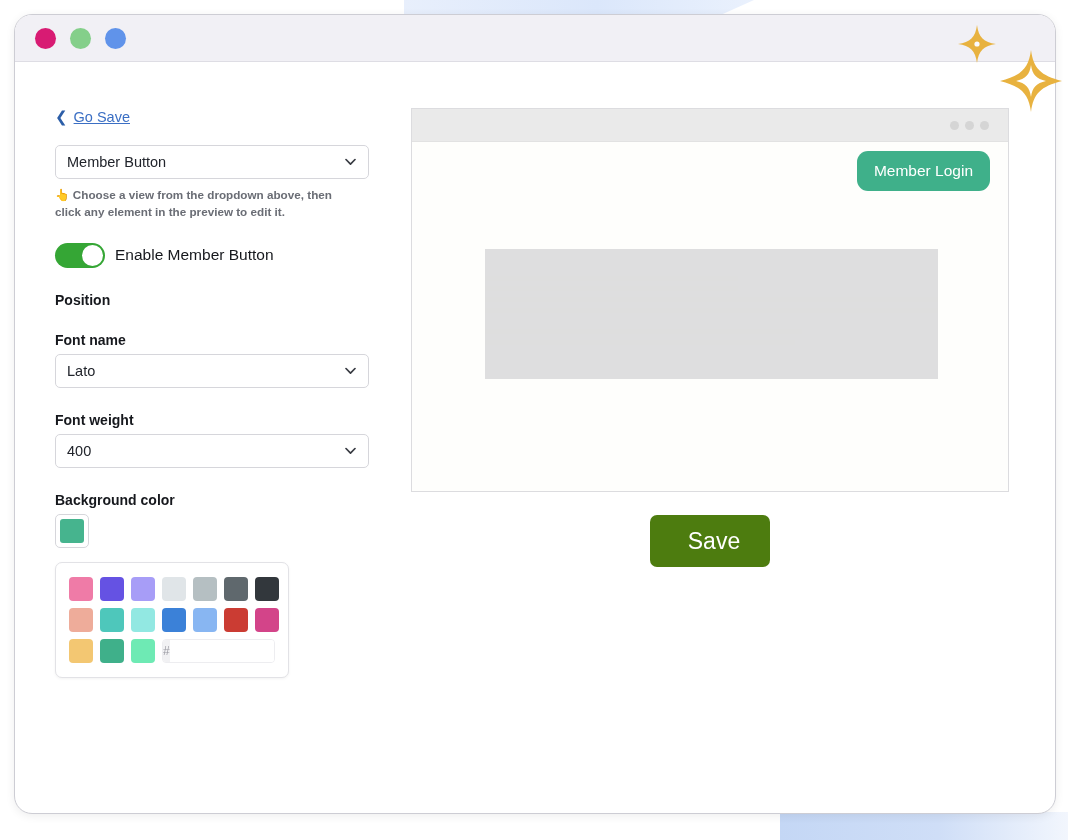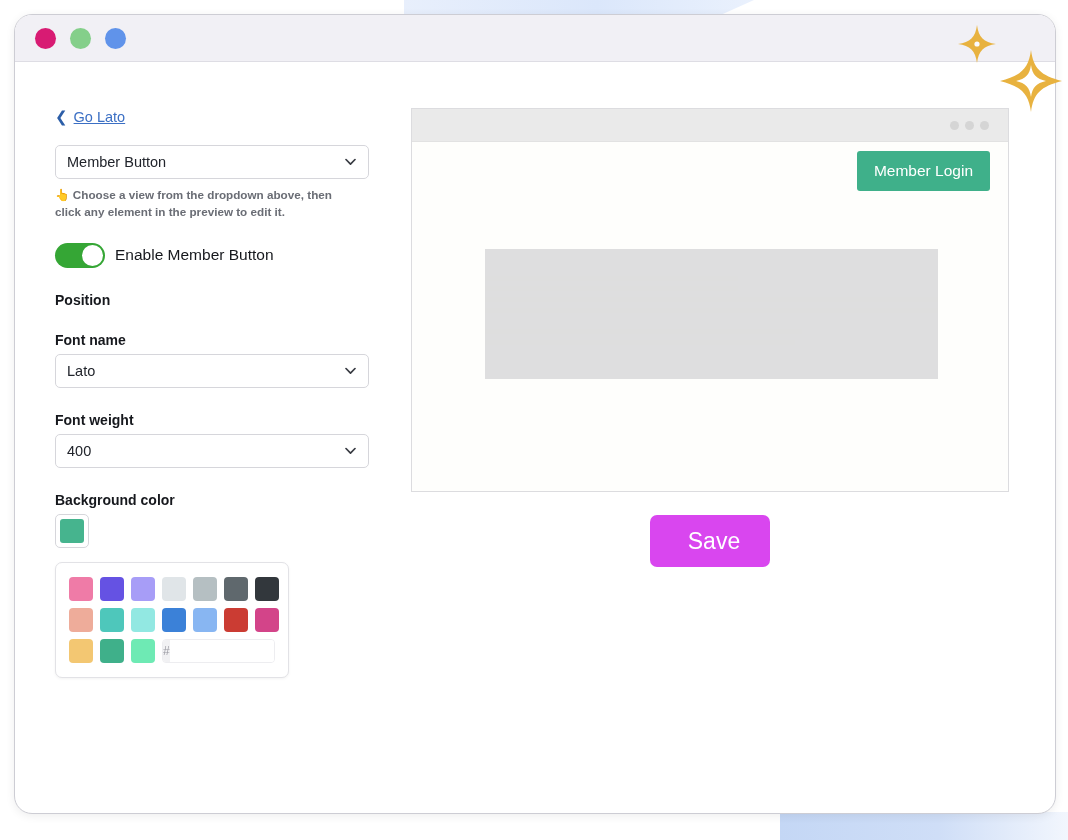--- a/index.html
+++ b/index.html
@@ -279,21 +279,21 @@
   }
   .preview-body { position: relative; padding: 0; }
 
   .member-login {
     position: absolute;
     right: 18px;
     top: 9px;
     background: #3fb08a;
     color: #ffffff;
     border: none;
-    border-radius: 3px;
+    border-radius: 11px;
     padding: 11px 17px;
     font-size: 15.5px;
     font-family: "Liberation Sans", sans-serif;
     cursor: pointer;
   }
 
   .img-block {
     position: absolute;
     left: 73px;
     top: 107px;
@@ -341,21 +341,21 @@
     <div class="dot" style="background:#84cf8a"></div>
     <div class="dot" style="background:#6093ea"></div>
   </div>
 
   <div class="content">
 
     <div class="settings">
 
       <div class="go-back">
         <span class="chev">❮</span>
-        <span class="label" style="color: rgb(59, 111, 196);">Go Lato</span>
+        <span class="label" style="color: rgb(59, 111, 196);">Go Save</span>
       </div>
 
       <div class="select">
         <span>Member Button</span>
         <svg class="chev-down" viewBox="0 0 11 7">
           <path d="M1 1 L5.5 5.6 L10 1" fill="none" stroke="#3a3d44" stroke-width="1.7" stroke-linecap="round" stroke-linejoin="round"></path>
         </svg>
       </div>
 
       <div class="hint">
@@ -441,21 +441,21 @@
               <div class="skel" style="top: 144px; width: 253px;"></div>
               <div class="skel" style="top: 155px; width: 453px;"></div>
               <div class="skel" style="top: 166px; width: 453px;"></div>
               <div class="skel" style="top: 187px; width: 317px;"></div>
               <div class="skel" style="top: 198px; width: 310px;"></div>
             </div>
         </div>
       </div>
 
       <div class="save-wrap">
-        <button class="save-btn" style="background: #d946ef; padding-left: 8px;">Save</button>
+        <button class="save-btn" style="background: #4d7c0f; padding-left: 8px;">Save</button>
       </div>
 
     </div>
 
   </div>
 </div>
 
 <svg class="sparkle sparkle-small" width="44" height="44" viewBox="0 0 44 44">
   <path d="M22 3 C23.6 15.2 28.8 20.4 41 22 C28.8 23.6 23.6 28.8 22 41 C20.4 28.8 15.2 23.6 3 22 C15.2 20.4 20.4 15.2 22 3 Z" fill="#e8b23f"></path>
   <circle cx="22" cy="22" r="2.6" fill="#fbfbfd"></circle>

